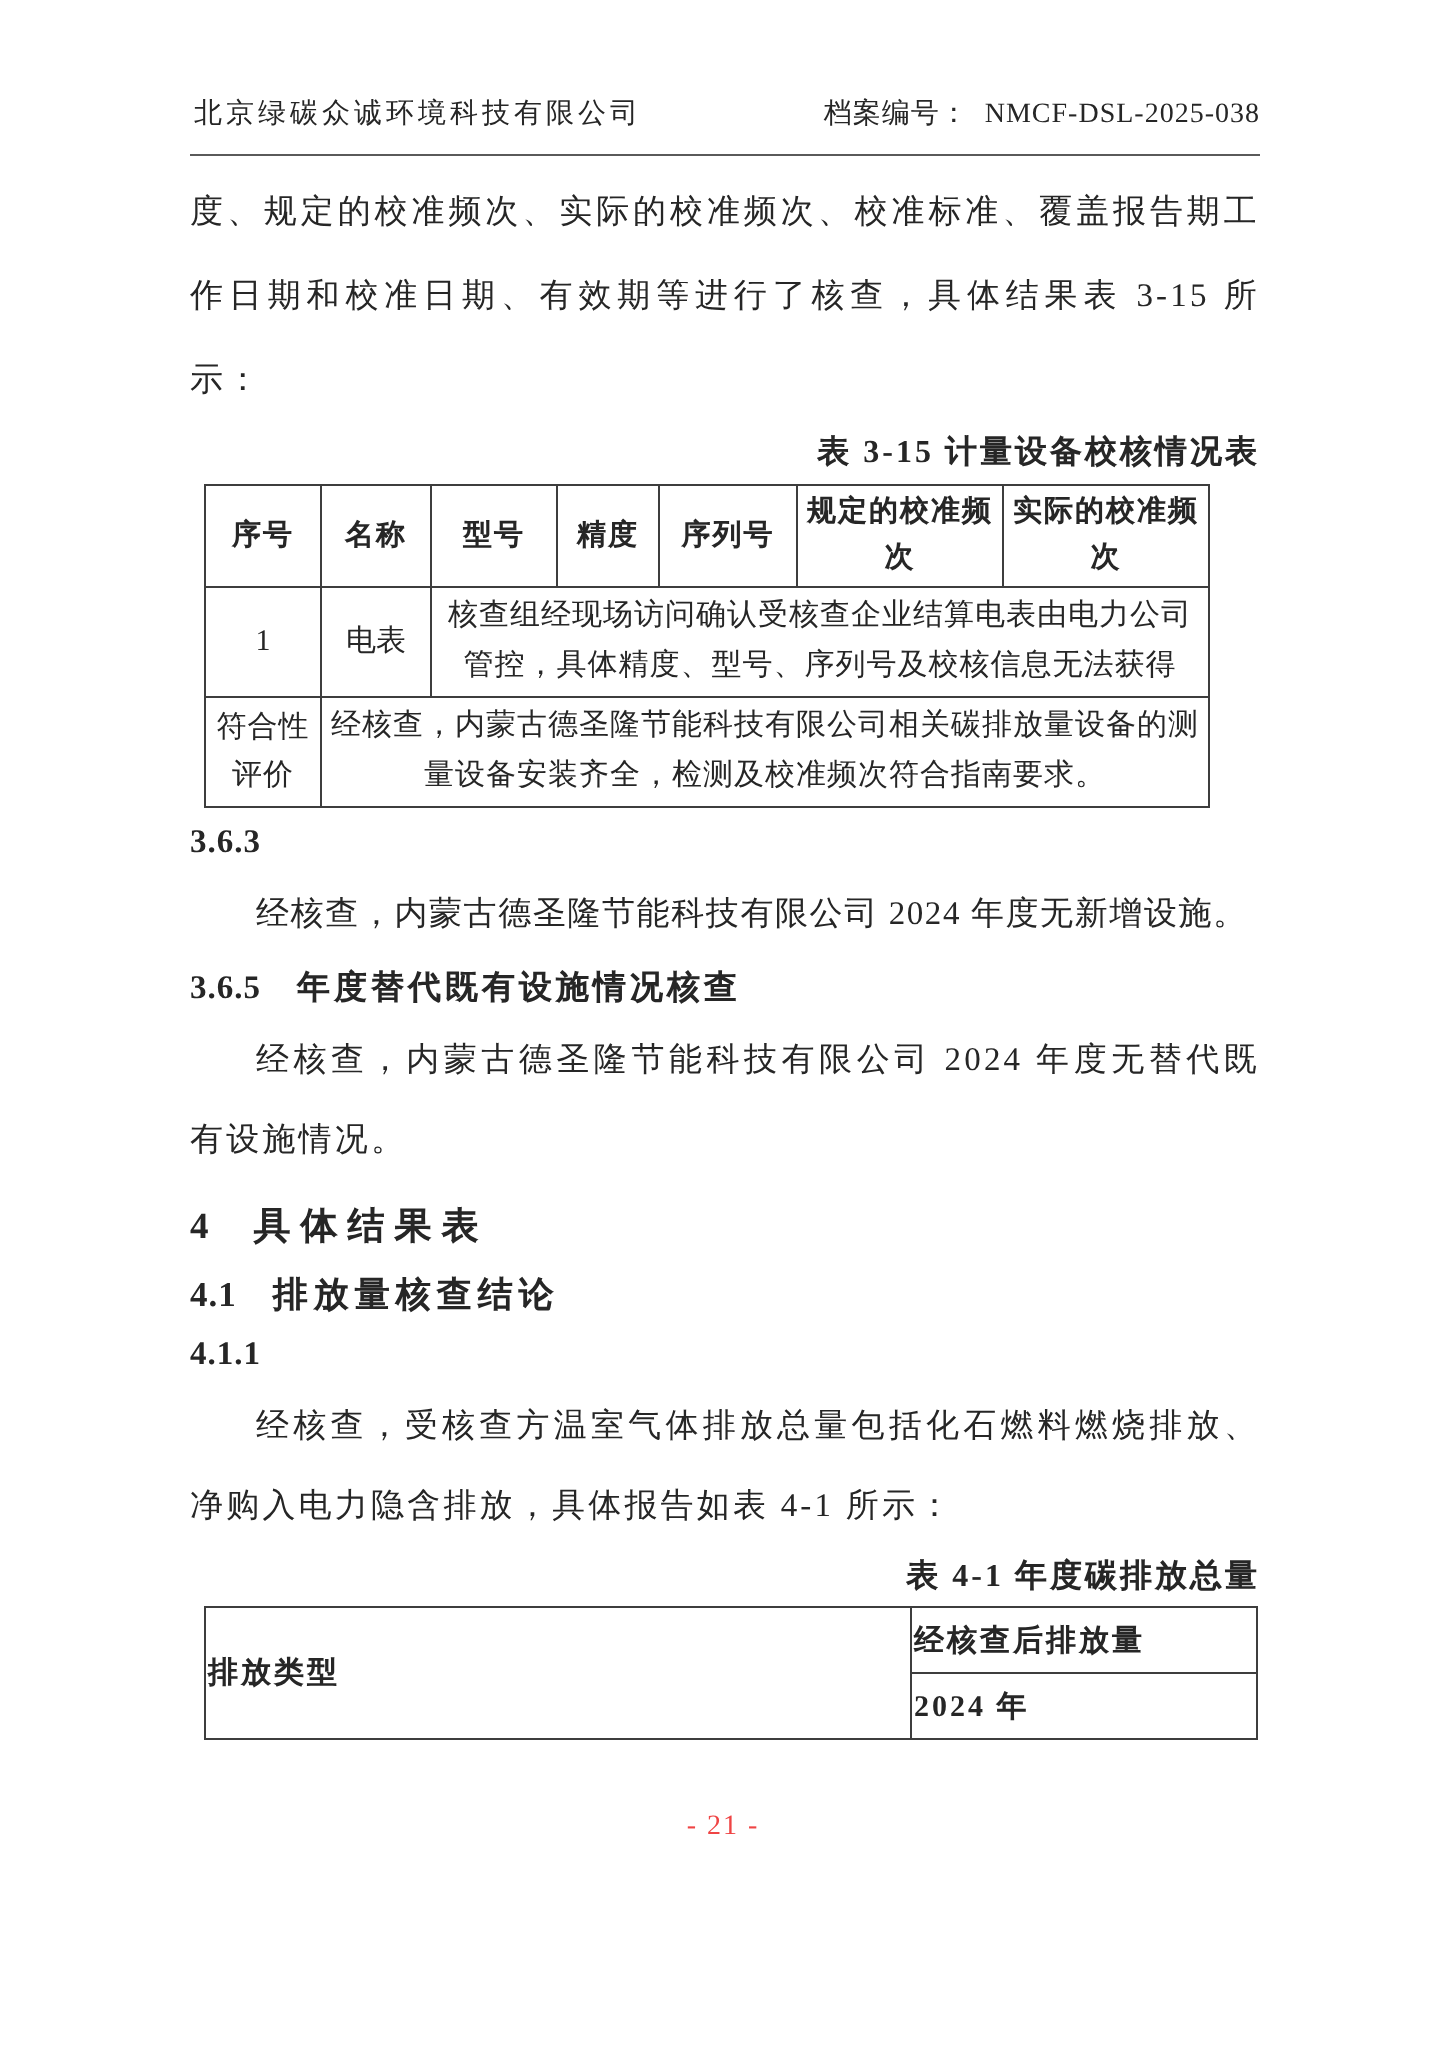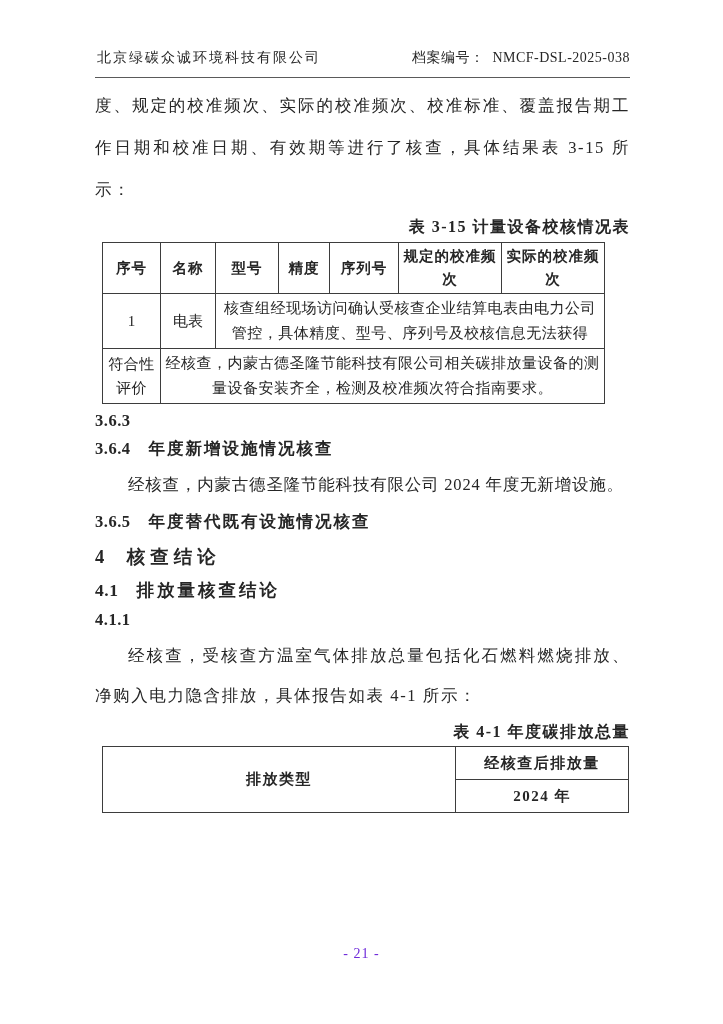--- a/index.html
+++ b/index.html
@@ -93,35 +93,35 @@
   .t41 {
     border-collapse: collapse;
     table-layout: fixed;
     width: 526px;
     margin: 2px 0 0 7px;
     font-size: 15px;
     font-weight: bold;
   }
   .t41 td {
     border: 1.2px solid #3d3d3d;
-    text-align: center;
+    text-align: left;
     vertical-align: middle;
     height: 30px;
     letter-spacing: 1.5px;
   }
   
   .page-num {
     position: absolute;
     left: 0;
     right: 0;
-    top: 946px;
+    top: 906px;
     text-align: center;
     font-size: 14px;
     letter-spacing: 1px;
-    color: #6d28d9;
+    color: #ef4444;
   }
 </style>
 </head>
 <body>
 
 <div class="page">
   <div class="content">
 
     <div class="doc-header">
       <span class="company">北京绿碳众诚环境科技有限公司</span>
@@ -164,34 +164,31 @@
           <td class="label-cell">符合性评价</td>
           <td colspan="6" class="span-cell">经核查，内蒙古德圣隆节能科技有限公司相关碳排放量设备的测量设备安装齐全，检测及校准频次符合指南要求。</td>
         </tr>
       </tbody>
     </table>
 
     <div class="sec-h level3">
       <span class="num">3.6.3</span>
     </div>
 
-    <div class="sec-h level3">
-      <span class="num">3.6.4</span>
-      <span class="title">年度新增设施情况核查</span>
-    </div>
     <p class="para indent tight">经核查，内蒙古德圣隆节能科技有限公司 2024 年度无新增设施。</p>
 
     <div class="sec-h level3">
       <span class="num">3.6.5</span>
       <span class="title">年度替代既有设施情况核查</span>
     </div>
+    <p class="para indent">经核查，内蒙古德圣隆节能科技有限公司 2024 年度无替代既有设施情况。</p>
 
     <div class="sec-h chapter">
       <span class="num">4</span>
-      <span class="title">核查结论</span>
+      <span class="title">具体结果表</span>
     </div>
 
     <div class="sec-h level2">
       <span class="num">4.1</span>
       <span class="title">排放量核查结论</span>
     </div>
 
     <div class="sec-h level3">
       <span class="num">4.1.1</span>
     </div>

